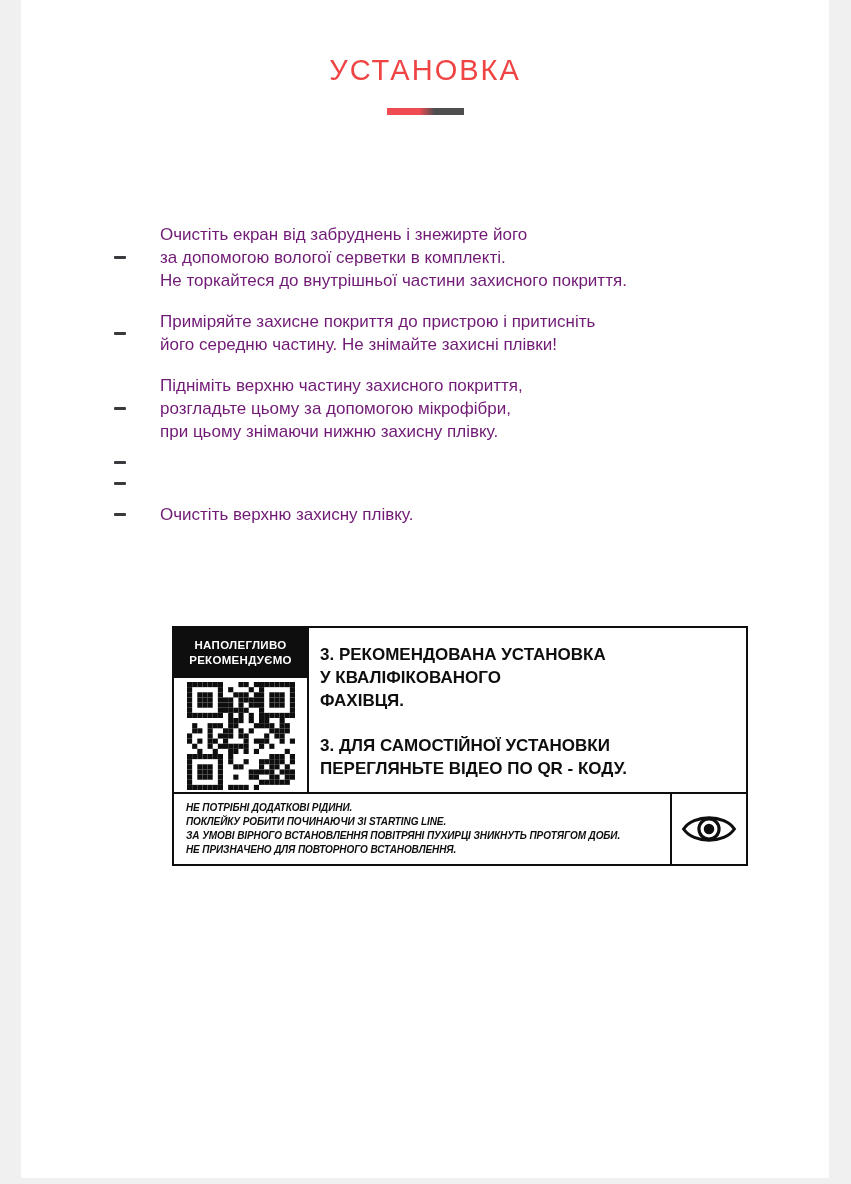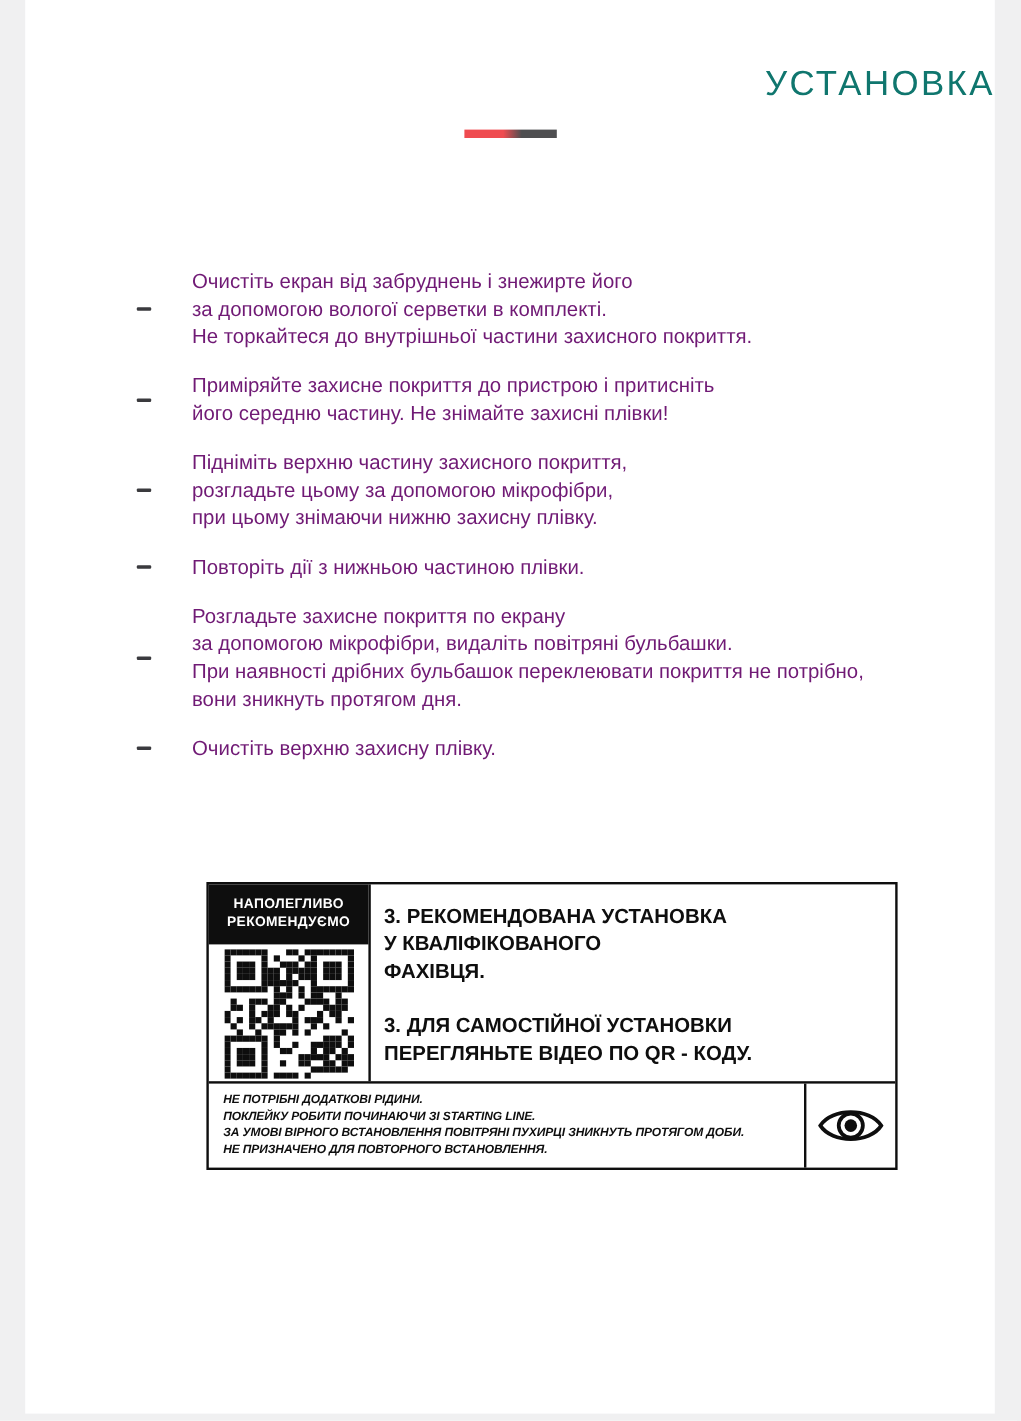--- a/index.html
+++ b/index.html
@@ -13,25 +13,25 @@
   .card {
     position: absolute;
     left: 21px; top: 0;
     width: 808px; height: 1178px;
     background: #ffffff;
   }
   
   .title {
     margin: 0;
     padding-top: 54px;
-    text-align: right;
+    text-align: center;
     font-size: 29px;
     font-weight: 400;
     letter-spacing: 2px;
-    color: #0f766e;
+    color: #ef4444;
   }
   .accent-bar {
     width: 77px; height: 7px;
     margin: 21px auto 0 auto;
     background: linear-gradient(90deg, #ef4b50 0%, #ee4a4f 42%, #535052 62%, #4e4e50 100%);
   }
   
   .instructions {
     margin-top: 108px;
     padding-left: 93px;
@@ -157,30 +157,25 @@
           <span class="dash"></span>
         </div>
       <div class="instr-text">Підніміть верхню частину захисного покриття,
 розгладьте цьому за допомогою мікрофібри,
 при цьому знімаючи нижню захисну плівку.</div>
     </div>
     <div class="instr-item">
       <div class="dash-col">
           <span class="dash"></span>
         </div>
-      <div class="instr-text">Повторіть дії з нижньою частиною плівки.</div>
-    </div>
-    <div class="instr-item">
-      <div class="dash-col">
-          <span class="dash"></span>
-        </div>
-      <div class="instr-text">Розгладьте захисне покриття по екрану
-за допомогою мікрофібри, видаліть повітряні бульбашки.
-При наявності дрібних бульбашок переклеювати покриття не потрібно,
-вони зникнуть протягом дня.</div>
+    </div>
+    <div class="instr-item">
+      <div class="dash-col">
+          <span class="dash"></span>
+        </div>
     </div>
     <div class="instr-item">
       <div class="dash-col">
           <span class="dash"></span>
         </div>
       <div class="instr-text">Очистіть верхню захисну плівку.</div>
     </div>
   </div>
 
   <div class="reco-box">

